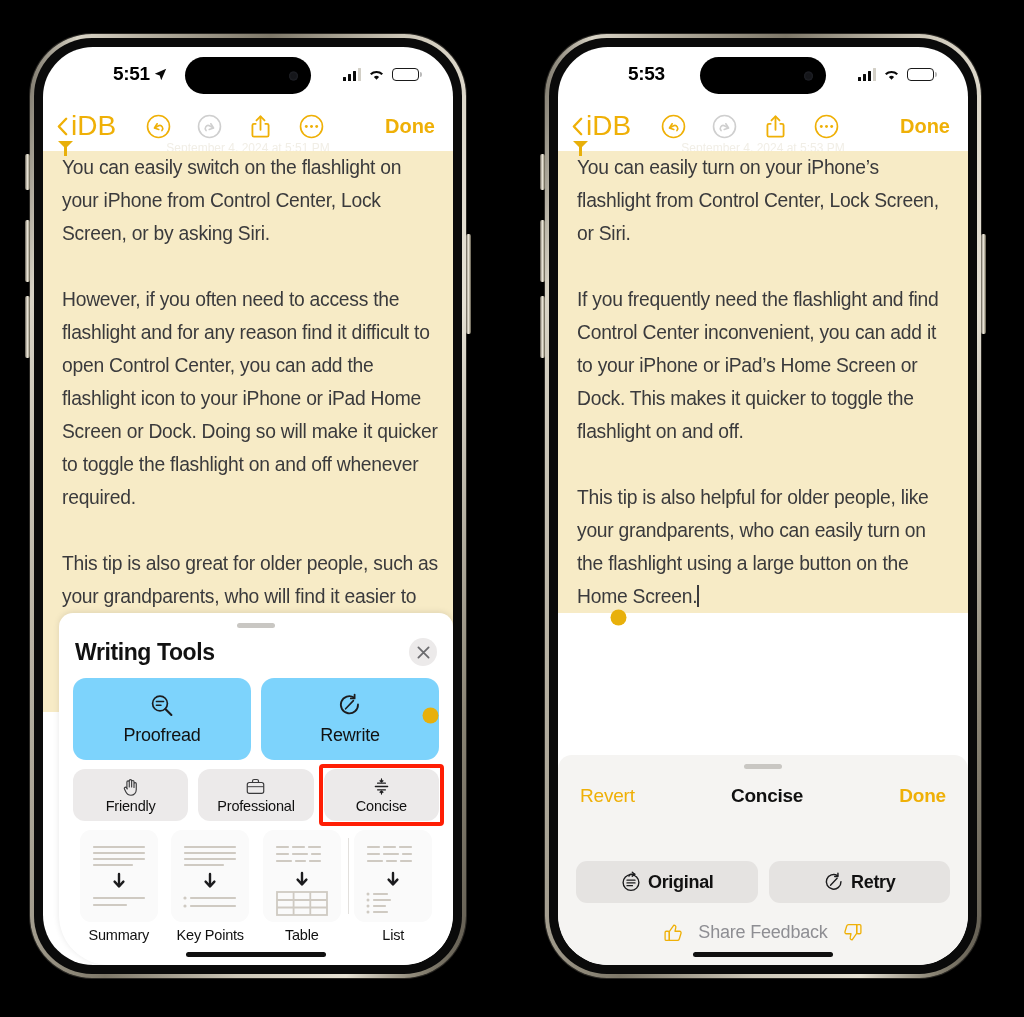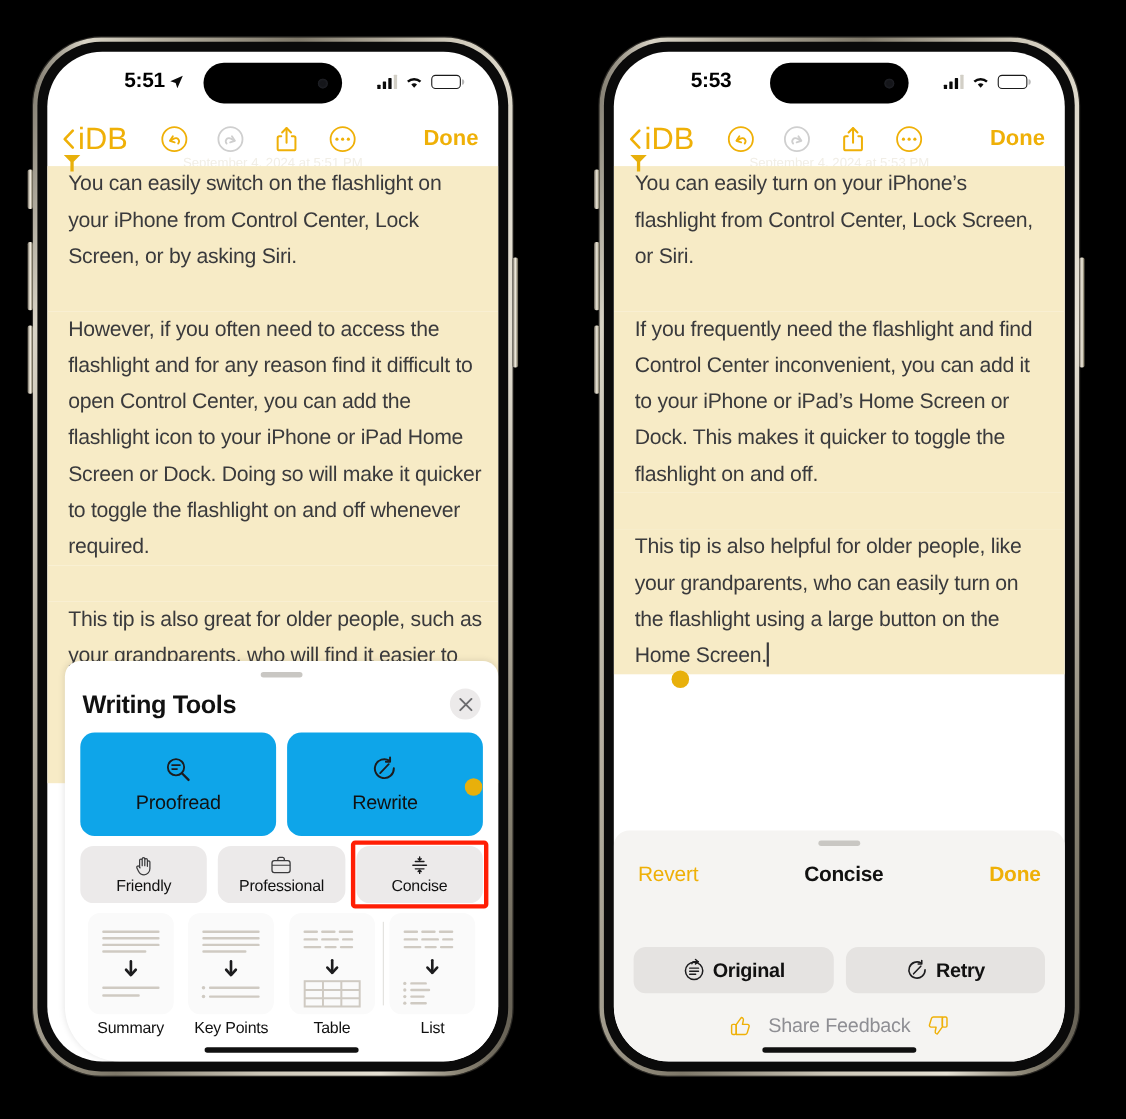--- a/index.html
+++ b/index.html
@@ -180,22 +180,22 @@
     display:flex; align-items:center; justify-content:space-between;
     padding: 0 2px 12px;
   }
   .sheet-title { font-size:23px; font-weight:bold; color:#111; letter-spacing:-0.4px;}
   .close-btn {
     width:28px; height:28px; border-radius:50%;
     background:#eceaea; display:flex; align-items:center; justify-content:center;
   }
   .row-2 { display:flex; gap:10px; margin-bottom:9px; }
   .card-big {
-    flex:1; background:#0ea5e9; border-radius:13px;
-    height:94px; display:flex; flex-direction:column;
+    flex:1; background:#7dd3fc; border-radius:13px;
+    height:82px; display:flex; flex-direction:column;
     align-items:center; justify-content:center; gap:5px;
   }
   .card-big .lbl { font-size:18px; color:#111; letter-spacing:-0.2px;}
   .row-3 { display:flex; gap:10px; margin-bottom:9px; }
   .card-sm {
     flex:1; background:#eceaea; border-radius:12px;
     height:52px; display:flex; flex-direction:column;
     align-items:center; justify-content:center; gap:1px;
   }
   .card-sm .lbl { font-size:14.5px; color:#111; letter-spacing:-0.2px;}

